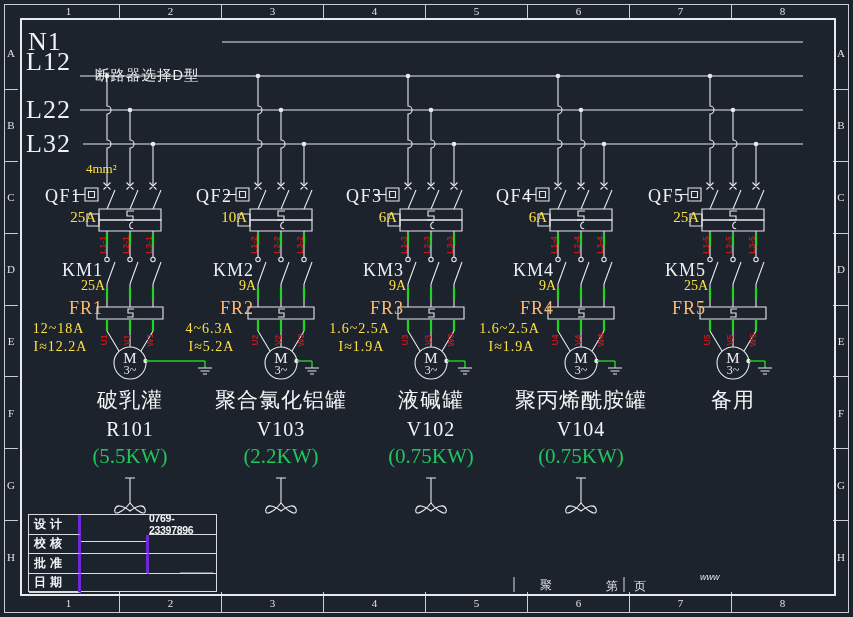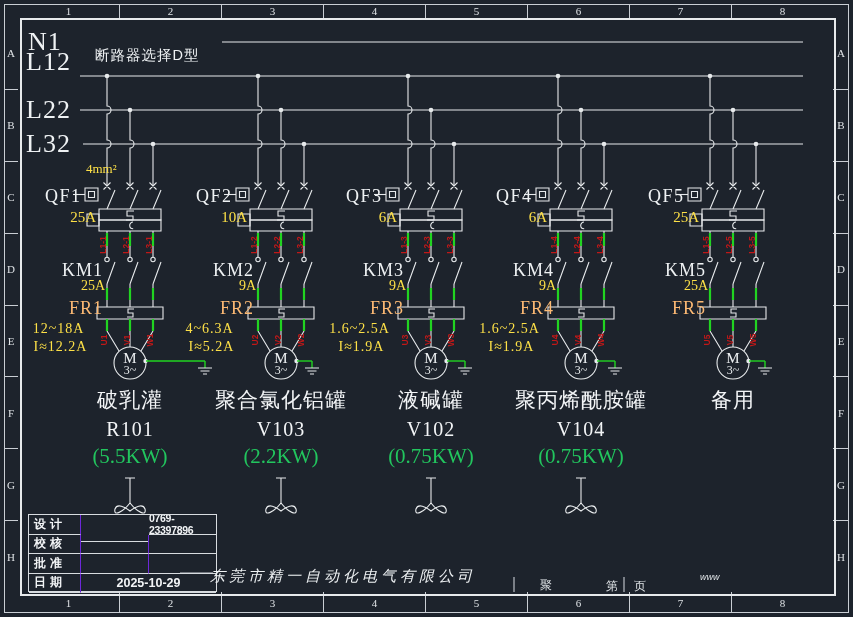--- a/index.html
+++ b/index.html
@@ -18,21 +18,21 @@
        font:11px "Liberation Serif",serif;color:#dfe3e6;}
   .band-top .cell+ .cell,.band-bottom .cell+ .cell{border-left:1px solid #c9ced4;}
   .band-left .cell+ .cell,.band-right .cell+ .cell{border-top:1px solid #c9ced4;}
   
   svg.schem{position:absolute;left:0;top:0;z-index:3;}
   svg.schem *{vector-effect:non-scaling-stroke;}
   .txt{position:absolute;z-index:4;white-space:nowrap;}
   .green{color:#fde047;}
   
   .bus-label{font:26px "Liberation Serif",serif;color:#eef1f3;letter-spacing:1px;}
-  .note{font:14.5px "Liberation Sans",sans-serif;color:#eef1f3;letter-spacing:1px;}
+  .note{font:14.5px "Liberation Sans",sans-serif;color:#eef1f3;letter-spacing:1px;margin-top:20px;}
   .gauge{font:13px "Liberation Serif",serif;}
   
   .branch{position:absolute;top:0;width:0;height:0;z-index:4;}
   .branch div{position:absolute;white-space:nowrap;}
   .qf{left:-62px;top:186px;font:18px "Liberation Serif",serif;color:#eef1f3;letter-spacing:1.5px;}
   .qf-amp{left:-67px;top:209px;width:56px;text-align:right;font:15px "Liberation Serif",serif;}
   .km{left:-54px;top:260px;width:50px;text-align:right;font:18px "Liberation Serif",serif;color:#eef1f3;letter-spacing:1px;}
   .km-amp{left:-50px;top:278px;width:48px;text-align:right;font:14px "Liberation Serif",serif;}
   .fr{left:-54px;top:298px;width:50px;text-align:right;font:18px "Liberation Serif",serif;color:#fdba74;letter-spacing:1px;}
   .fr-range{left:-101px;top:321px;width:105px;text-align:center;font:14px "Liberation Serif",serif;letter-spacing:1px;}
@@ -43,21 +43,21 @@
   .m1{left:-16px;top:334px;} .m2{left:7px;top:334px;} .m3{left:30px;top:334px;}
   .m-letter{left:13px;top:350px;width:20px;text-align:center;font:15px "Liberation Serif",serif;color:#eef1f3;}
   .m-phase{left:11px;top:363px;width:24px;text-align:center;font:12px "Liberation Serif",serif;color:#eef1f3;}
   .tank-name{left:-97px;top:386px;width:240px;text-align:center;font:21px "Liberation Serif",serif;color:#f2f4f6;letter-spacing:1px;}
   .tank-code{left:-37px;top:418px;width:120px;text-align:center;font:20px "Liberation Serif",serif;color:#f2f4f6;letter-spacing:1px;}
   .tank-power{left:-57px;top:444px;width:160px;text-align:center;font:21px "Liberation Serif",serif;color:#22c55e;}
   
   .tb{position:absolute;left:28px;top:514px;width:189px;height:78px;display:grid;z-index:4;
       grid-template-columns:52px 68px 67px;grid-template-rows:19.5px 19.5px 19.5px 19.5px;
       border:1px solid #d8dce0;box-sizing:border-box;background:rgba(29,35,44,.0);}
-  .tc{border-right:1px solid #6d28d9;border-bottom:1px solid #d8dce0;display:flex;align-items:center;overflow:hidden;}
+  .tc{border-right:3px solid #6d28d9;border-bottom:1px solid #d8dce0;display:flex;align-items:center;overflow:hidden;}
   .tc:nth-child(3n){border-right:none;}
   .tc.lbl{font:bold 12px "Liberation Sans",sans-serif;color:#f2f4f6;letter-spacing:4px;padding-left:5px;}
   .tc.val{justify-content:center;font:bold 13px "Liberation Sans",sans-serif;color:#eab308;margin-top:26px;}
   .tc.phone{justify-content:center;font:bold 10.5px "Liberation Sans",sans-serif;color:#f2f4f6;letter-spacing:-0.3px;}
   .tc.date{grid-column:2/4;justify-content:center;font:bold 12.5px "Liberation Sans",sans-serif;color:#f2f4f6;border-right:none;}
   .company{position:absolute;left:210px;top:567px;z-index:4;font:italic 15px "Liberation Serif",serif;
       letter-spacing:4px;color:#eef1f3;}
   .frag{position:absolute;z-index:4;color:#dfe3e6;font:12px "Liberation Sans",sans-serif;}
   .frag-url{font:italic 9px "Liberation Sans",sans-serif;}
   .watermark{position:absolute;left:430px;top:520px;z-index:9;white-space:nowrap;
@@ -321,24 +321,22 @@
     <div class="tc lbl">设计</div>
     <div class="tc val">张燦坤</div>
     <div class="tc phone">0769-23397896</div>
     <div class="tc lbl">校核</div>
     <div class="tc"></div>
     <div class="tc"></div>
     <div class="tc lbl">批准</div>
     <div class="tc"></div>
     <div class="tc"></div>
     <div class="tc lbl">日期</div>
-    <div class="tc date">2025-10-29</div>
-  </div>
-
-  <div class="company">东莞市精一自动化电气有限公司</div>
+  </div>
+
 
   <div class="frag" style="left:540px;top:577px;">聚</div>
   <div class="frag" style="left:606px;top:578px;">第</div>
   <div class="frag" style="left:634px;top:578px;">页</div>
   <div class="frag frag-url" style="left:700px;top:572px;">www</div>
 
 
 </div>
 
 </body></html>

